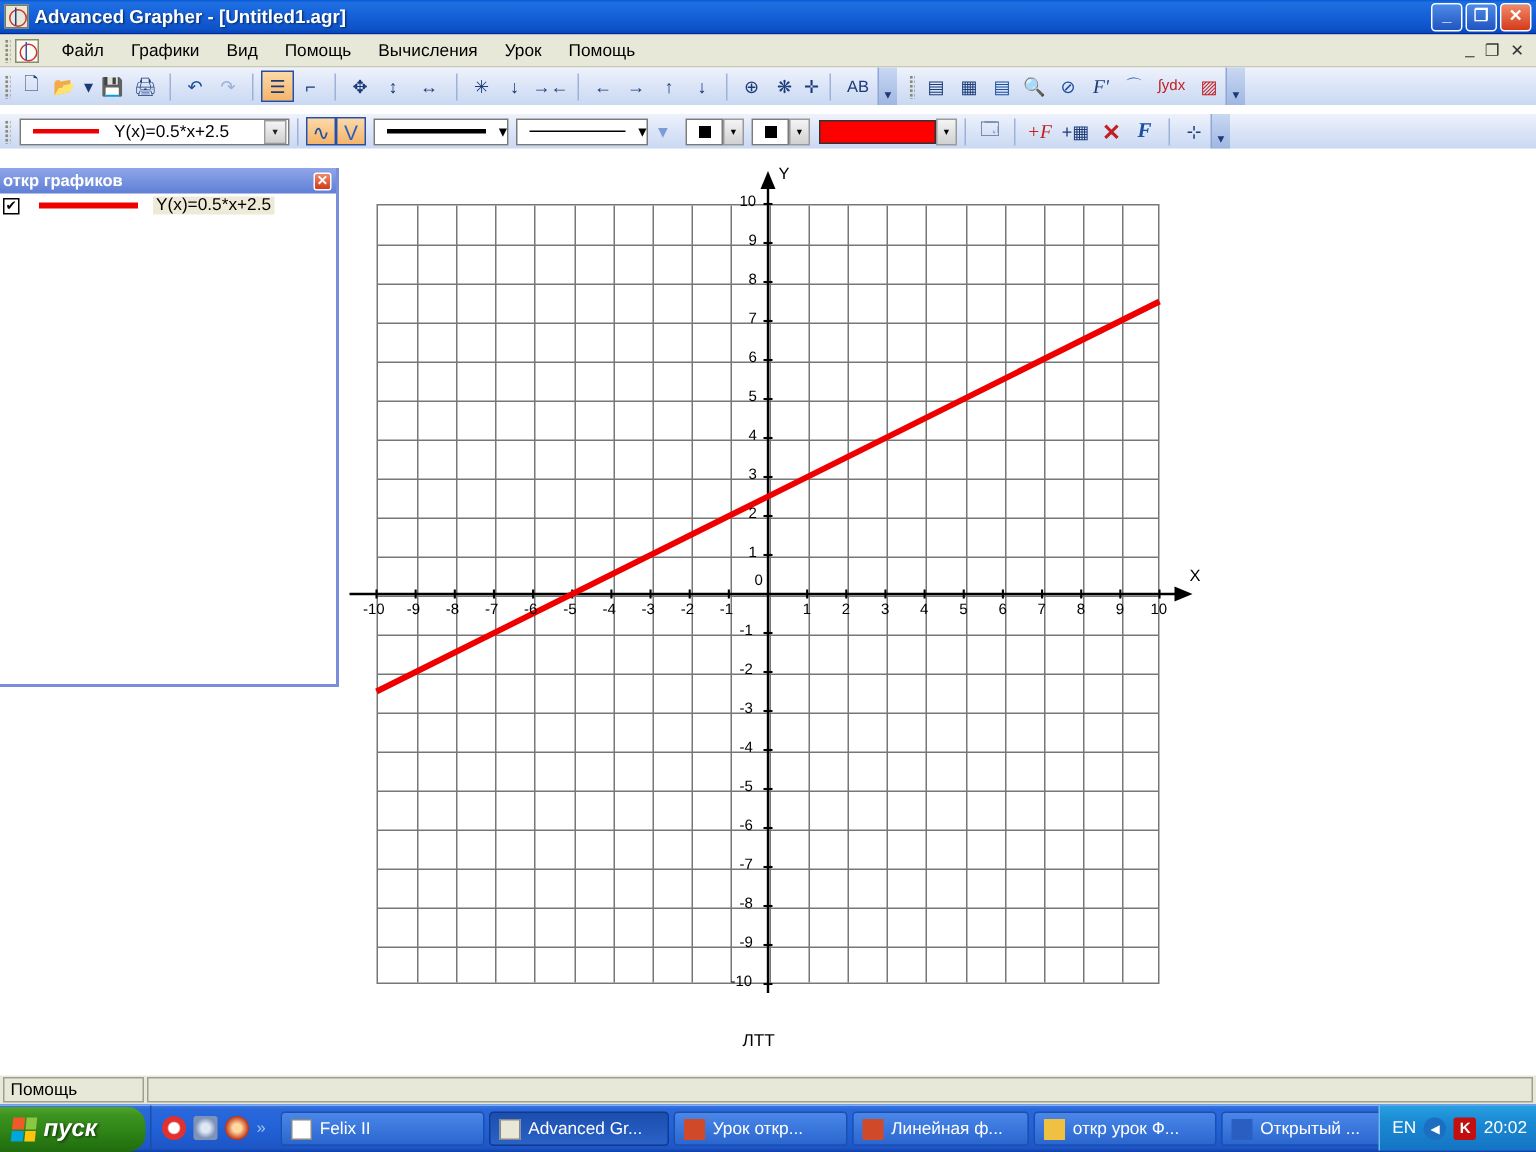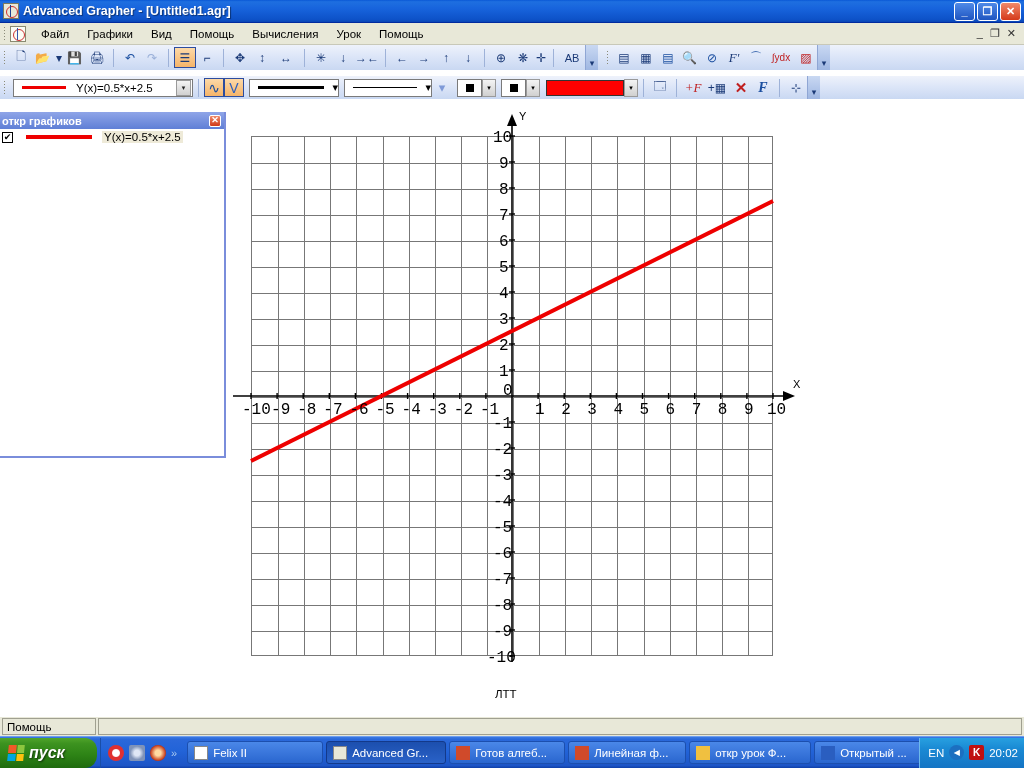--- a/index.html
+++ b/index.html
@@ -146,41 +146,41 @@
   .gl-row.selected .gl-label { background:#eeead8; padding: 0 2px; }
 
   
   #plot { position: absolute; left: 226px; top: 112px; width: 798px; height: 600px; background:#fff; }
   #grid {
     position: absolute; left: 25px; top: 24px; width: 522px; height: 520px;
     border: 1px solid #777;
   }
   #grid .vline { position:absolute; top:0; bottom:0; width:1px; background:#777; }
   #grid .hline { position:absolute; left:0; right:0; height:1px; background:#777; }
-  .axlabel { position:absolute; font-size:16px; color:#000; white-space:nowrap;font-family:Liberation Mono, monospace; }
+  .axlabel { position:absolute; font-size:10px; color:#000; white-space:nowrap; }
   .axisname { position:absolute; font-size:11px; color:#000; }
   #plot-caption { position:absolute; font-size:11.5px; color:#000; }
 
   
   #statusbar {
     position: absolute; left:0; top: 716px; width:1024px; height: 20px;
     background:#e8e8d8; display:flex; align-items:center; padding: 1px 2px;
     border-top: 1px solid #fff;
   }
   #status-main {
     width: 94px; height:17px; border:1px solid #a0a090; background:#e8e8d8;
     display:flex; align-items:center; padding-left:4px; font-size:11.5px; color:#000;
   }
   #status-rest { flex:1; height:17px; border:1px solid #a0a090; margin-left:2px; background:#e8e8d8;}
 
   
   #taskbar {
     position:absolute; left:0; top:736px; width:1024px; height:32px;
     background: linear-gradient(to bottom,#3b78e0 0%, #2a68da 8%, #2263d8 45%, #1d55c6 92%, #0f3fa8 100%);
-    display:flex; align-items:center;
+    display:flex; 
     border-top: 1px solid #6d9ef0;
   }
   #start {
     width: 97px; height:30px; flex:none; margin-top:1px;
     background: linear-gradient(to bottom,#51a52b 0%,#3d9320 18%,#2e8416 55%,#1f6b0e 100%);
     border-radius: 0 12px 12px 0;
     display:flex; align-items:center; color:#fff; font-weight:bold; font-style:italic;
     font-size:16px; text-shadow: 1px 1px 2px rgba(0,0,0,0.6);
   }
   #start .flag {
@@ -519,21 +519,21 @@
     <div class="task" style="width:136px">
       <span class="ti" style="background:#fff;border:1px solid #888;display:inline-block"></span>
       <span>Felix II</span>
     </div>
     <div class="task active" style="width:120px">
       <span class="ti" style="background:#e8e8d8;border:1px solid #888;display:inline-block"></span>
       <span>Advanced Gr...</span>
     </div>
     <div class="task" style="width:116px">
       <span class="ti" style="background:#d04a2a;display:inline-block"></span>
-      <span>Готов алгеб...</span>
+      <span>Урок откр...</span>
     </div>
     <div class="task" style="width:118px">
       <span class="ti" style="background:#d04a2a;display:inline-block"></span>
       <span>Линейная ф...</span>
     </div>
     <div class="task" style="width:122px">
       <span class="ti" style="background:#f0c040;display:inline-block"></span>
       <span>откр урок Ф...</span>
     </div>
     <div class="task" style="width:118px">

